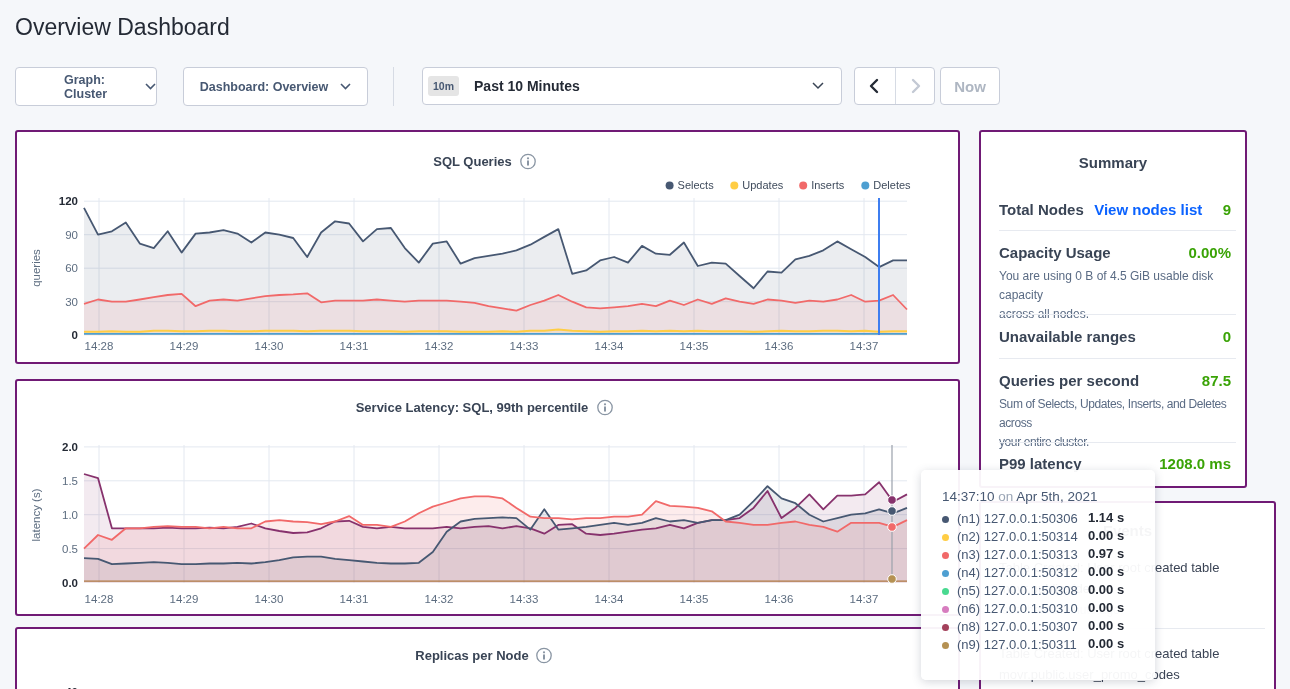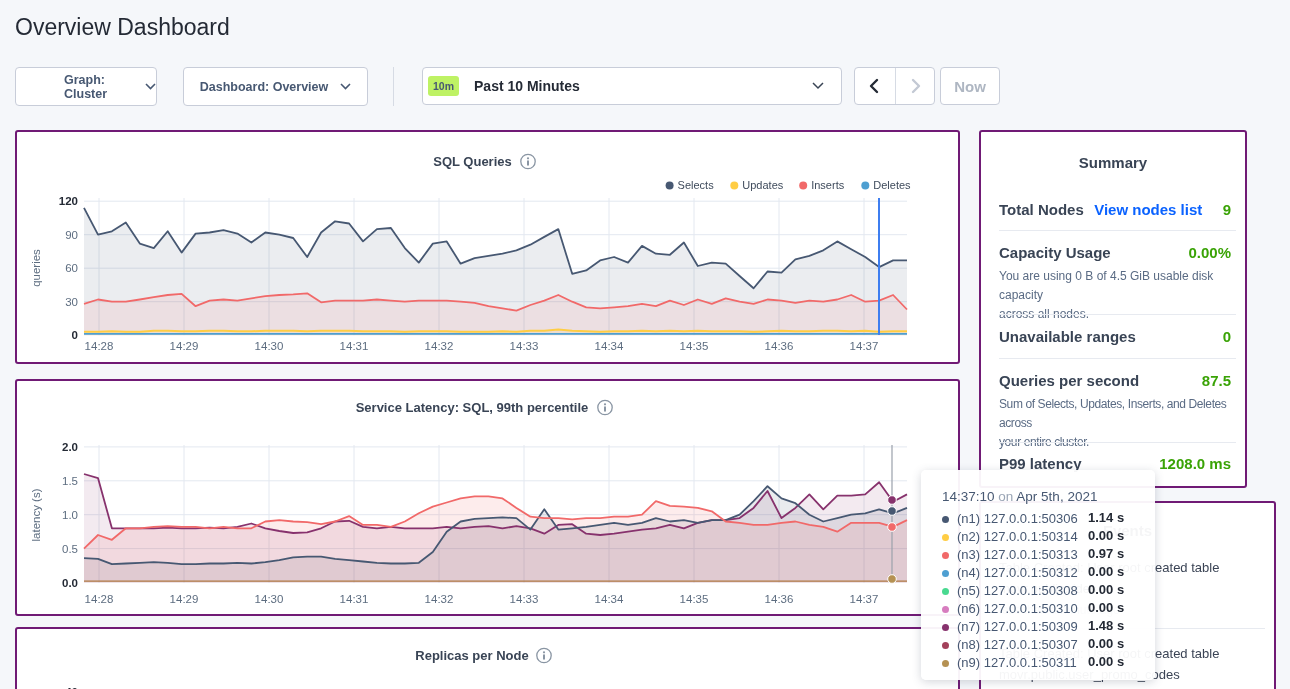--- a/index.html
+++ b/index.html
@@ -38,21 +38,21 @@
         </svg>
       </span></div>
 <div class="btn" style="left:183px; width:185px;">Dashboard: Overview<span class="chev">
         <svg width="11" height="7" viewBox="0 0 11 7">
           <path d="M1 1 L5.5 5.5 L10 1" fill="none" stroke="#475872" stroke-width="1.6"></path>
         </svg>
       </span></div>
 <div class="vdiv" style="left:393px;"></div>
 
 <div class="btn" style="left:422px; width:420px; height:38px; justify-content:flex-start;">
-  <span style="margin-left:5px; background:#bef264; border-radius:3px; padding:4px 5px; font-size:10.5px; font-weight:bold; color:#475872;">10m</span>
+  <span style="margin-left:5px; background:#e5e5e5; border-radius:3px; padding:4px 5px; font-size:10.5px; font-weight:bold; color:#475872;">10m</span>
   <span style="margin-left:15px; font-size:14px; font-weight:bold; color:#242a35;">Past 10 Minutes</span>
   <span style="position:absolute; right:17px; display:flex;">
         <svg width="12" height="8" viewBox="0 0 12 8">
           <path d="M1 1 L6 6 L11 1" fill="none" stroke="#394455" stroke-width="1.5"></path>
         </svg>
       </span>
 </div>
 <div class="btn" style="left:854px; width:81px; height:38px;">
   <svg width="10" height="16" viewBox="0 0 10 16" style="margin-right:16px">
         <path d="M8 2 L2 8 L8 14" fill="none" stroke="#242a35" stroke-width="2.4" stroke-linecap="round" stroke-linejoin="round"></path>
@@ -208,19 +208,18 @@
 
 <div class="tooltip">
   <div class="tt-head">14:37:10 <span class="tt-on">on</span> Apr 5th, 2021</div>
   <div style="position:absolute; top:39px; left:0; right:0;">
 <div class="tr"><span class="td" style="background:#475872"></span><span class="tl">(n1) 127.0.0.1:50306</span><span class="tv">1.14 s</span></div>
 <div class="tr"><span class="td" style="background:#FFCD44"></span><span class="tl">(n2) 127.0.0.1:50314</span><span class="tv">0.00 s</span></div>
 <div class="tr"><span class="td" style="background:#F16969"></span><span class="tl">(n3) 127.0.0.1:50313</span><span class="tv">0.97 s</span></div>
 <div class="tr"><span class="td" style="background:#4E9FD1"></span><span class="tl">(n4) 127.0.0.1:50312</span><span class="tv">0.00 s</span></div>
 <div class="tr"><span class="td" style="background:#49D990"></span><span class="tl">(n5) 127.0.0.1:50308</span><span class="tv">0.00 s</span></div>
 <div class="tr"><span class="td" style="background:#D77DBF"></span><span class="tl">(n6) 127.0.0.1:50310</span><span class="tv">0.00 s</span></div>
-<div class="tr"><span class="td" style="background:#87326D"></span><span class="tl">(n7) 127.0.0.1:50309</span><span class="tv">1.48 s</span></div>
 <div class="tr"><span class="td" style="background:#A3415B"></span><span class="tl">(n8) 127.0.0.1:50307</span><span class="tv">0.00 s</span></div>
 <div class="tr"><span class="td" style="background:#B59153"></span><span class="tl">(n9) 127.0.0.1:50311</span><span class="tv">0.00 s</span></div>
   </div>
 </div>
 
 </div>
 
 </body></html>

